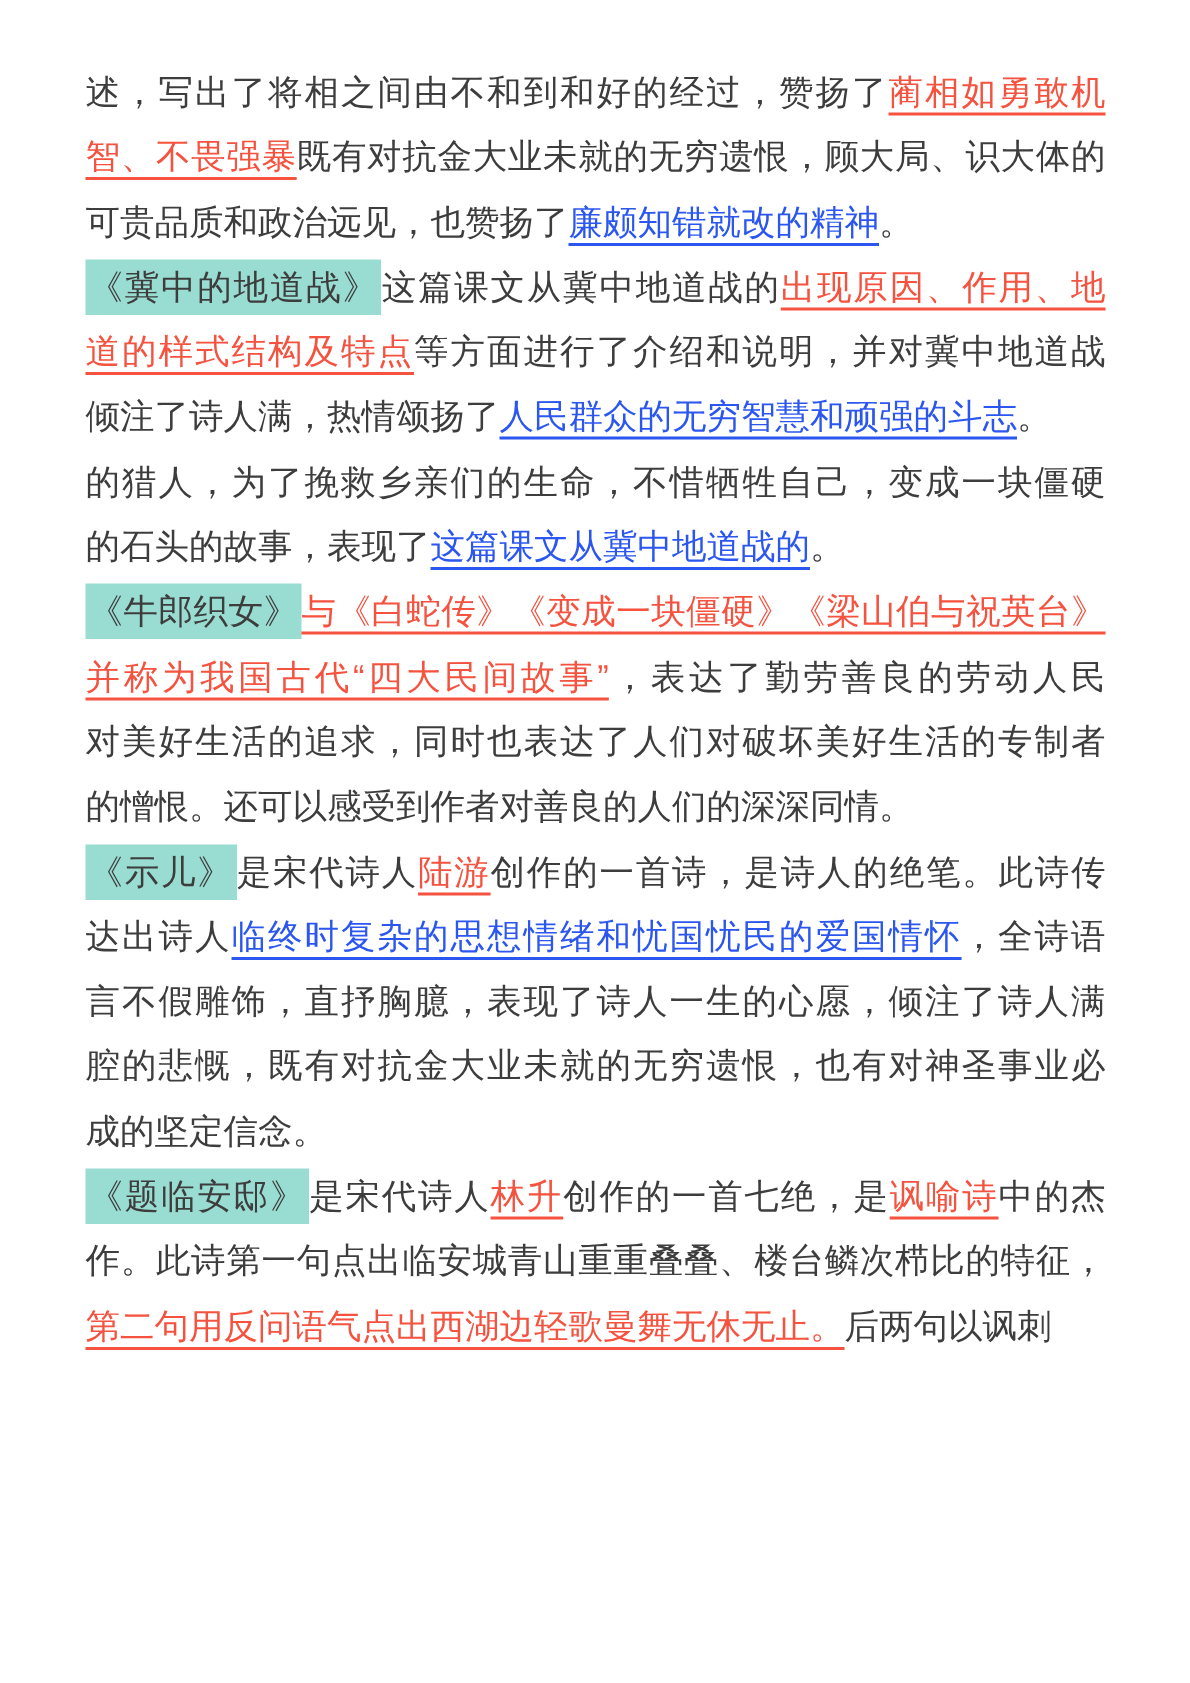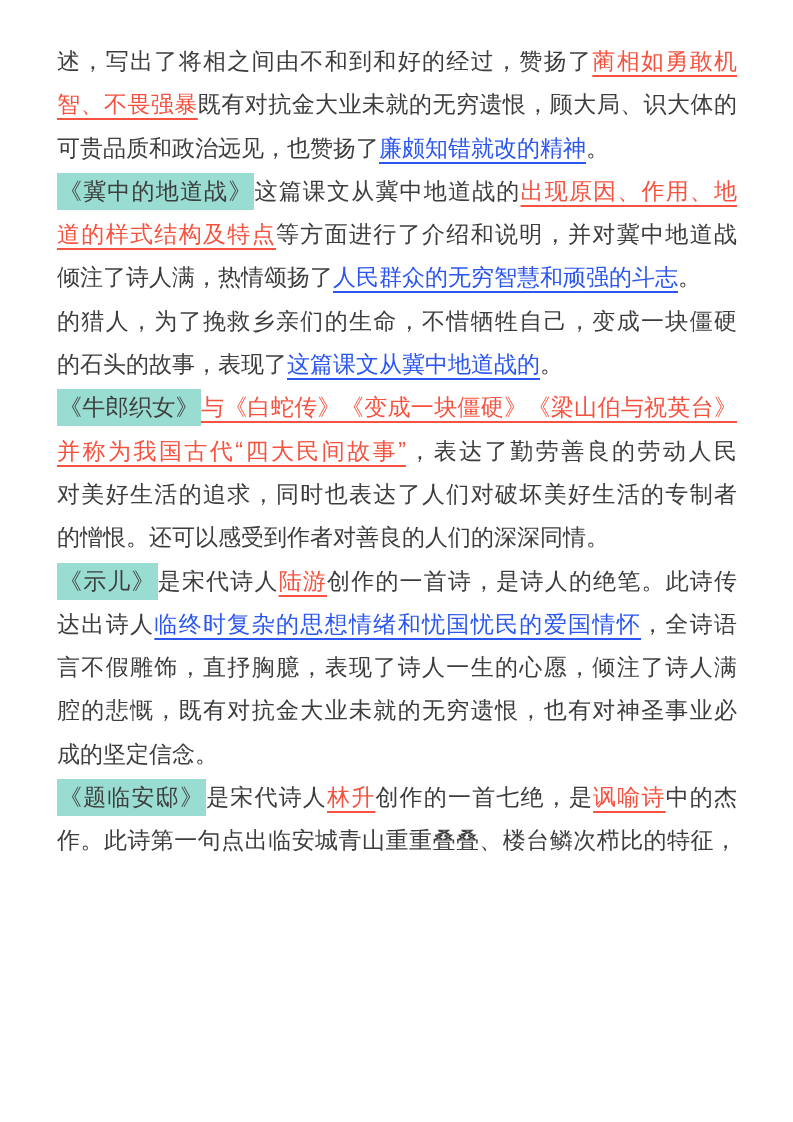--- a/index.html
+++ b/index.html
@@ -76,14 +76,15 @@
     <div class="para">
       <div class="line full"><span class="run hl">《示儿》</span><span class="run">是宋代诗人</span><span class="run red">陆游</span><span class="run">创作的一首诗，是诗人的绝笔。此诗传</span></div>
       <div class="line full"><span class="run">达出诗人</span><span class="run blue">临终时复杂的思想情绪和忧国忧民的爱国情怀</span><span class="run">，全诗语</span></div>
       <div class="line full"><span class="run">言不假雕饰，直抒胸臆，表现了诗人一生的心愿，倾注了诗人满</span></div>
       <div class="line full"><span class="run">腔的悲慨，既有对抗金大业未就的无穷遗恨，也有对神圣事业必</span></div>
       <div class="line last"><span class="run">成的坚定信念。</span></div>
     </div>
     <div class="para">
       <div class="line full"><span class="run hl">《题临安邸》</span><span class="run">是宋代诗人</span><span class="run red">林升</span><span class="run">创作的一首七绝，是</span><span class="run red">讽喻诗</span><span class="run">中的杰</span></div>
       <div class="line full"><span class="run">作。此诗第一句点出临安城青山重重叠叠、楼台鳞次栉比的特征，</span></div>
+      <div class="line last"><span class="run red">第二句用反问语气点出西湖边轻歌曼舞无休无止。</span><span class="run">后两句以讽刺</span></div>
     </div>
   </main>
 
 </body></html>

